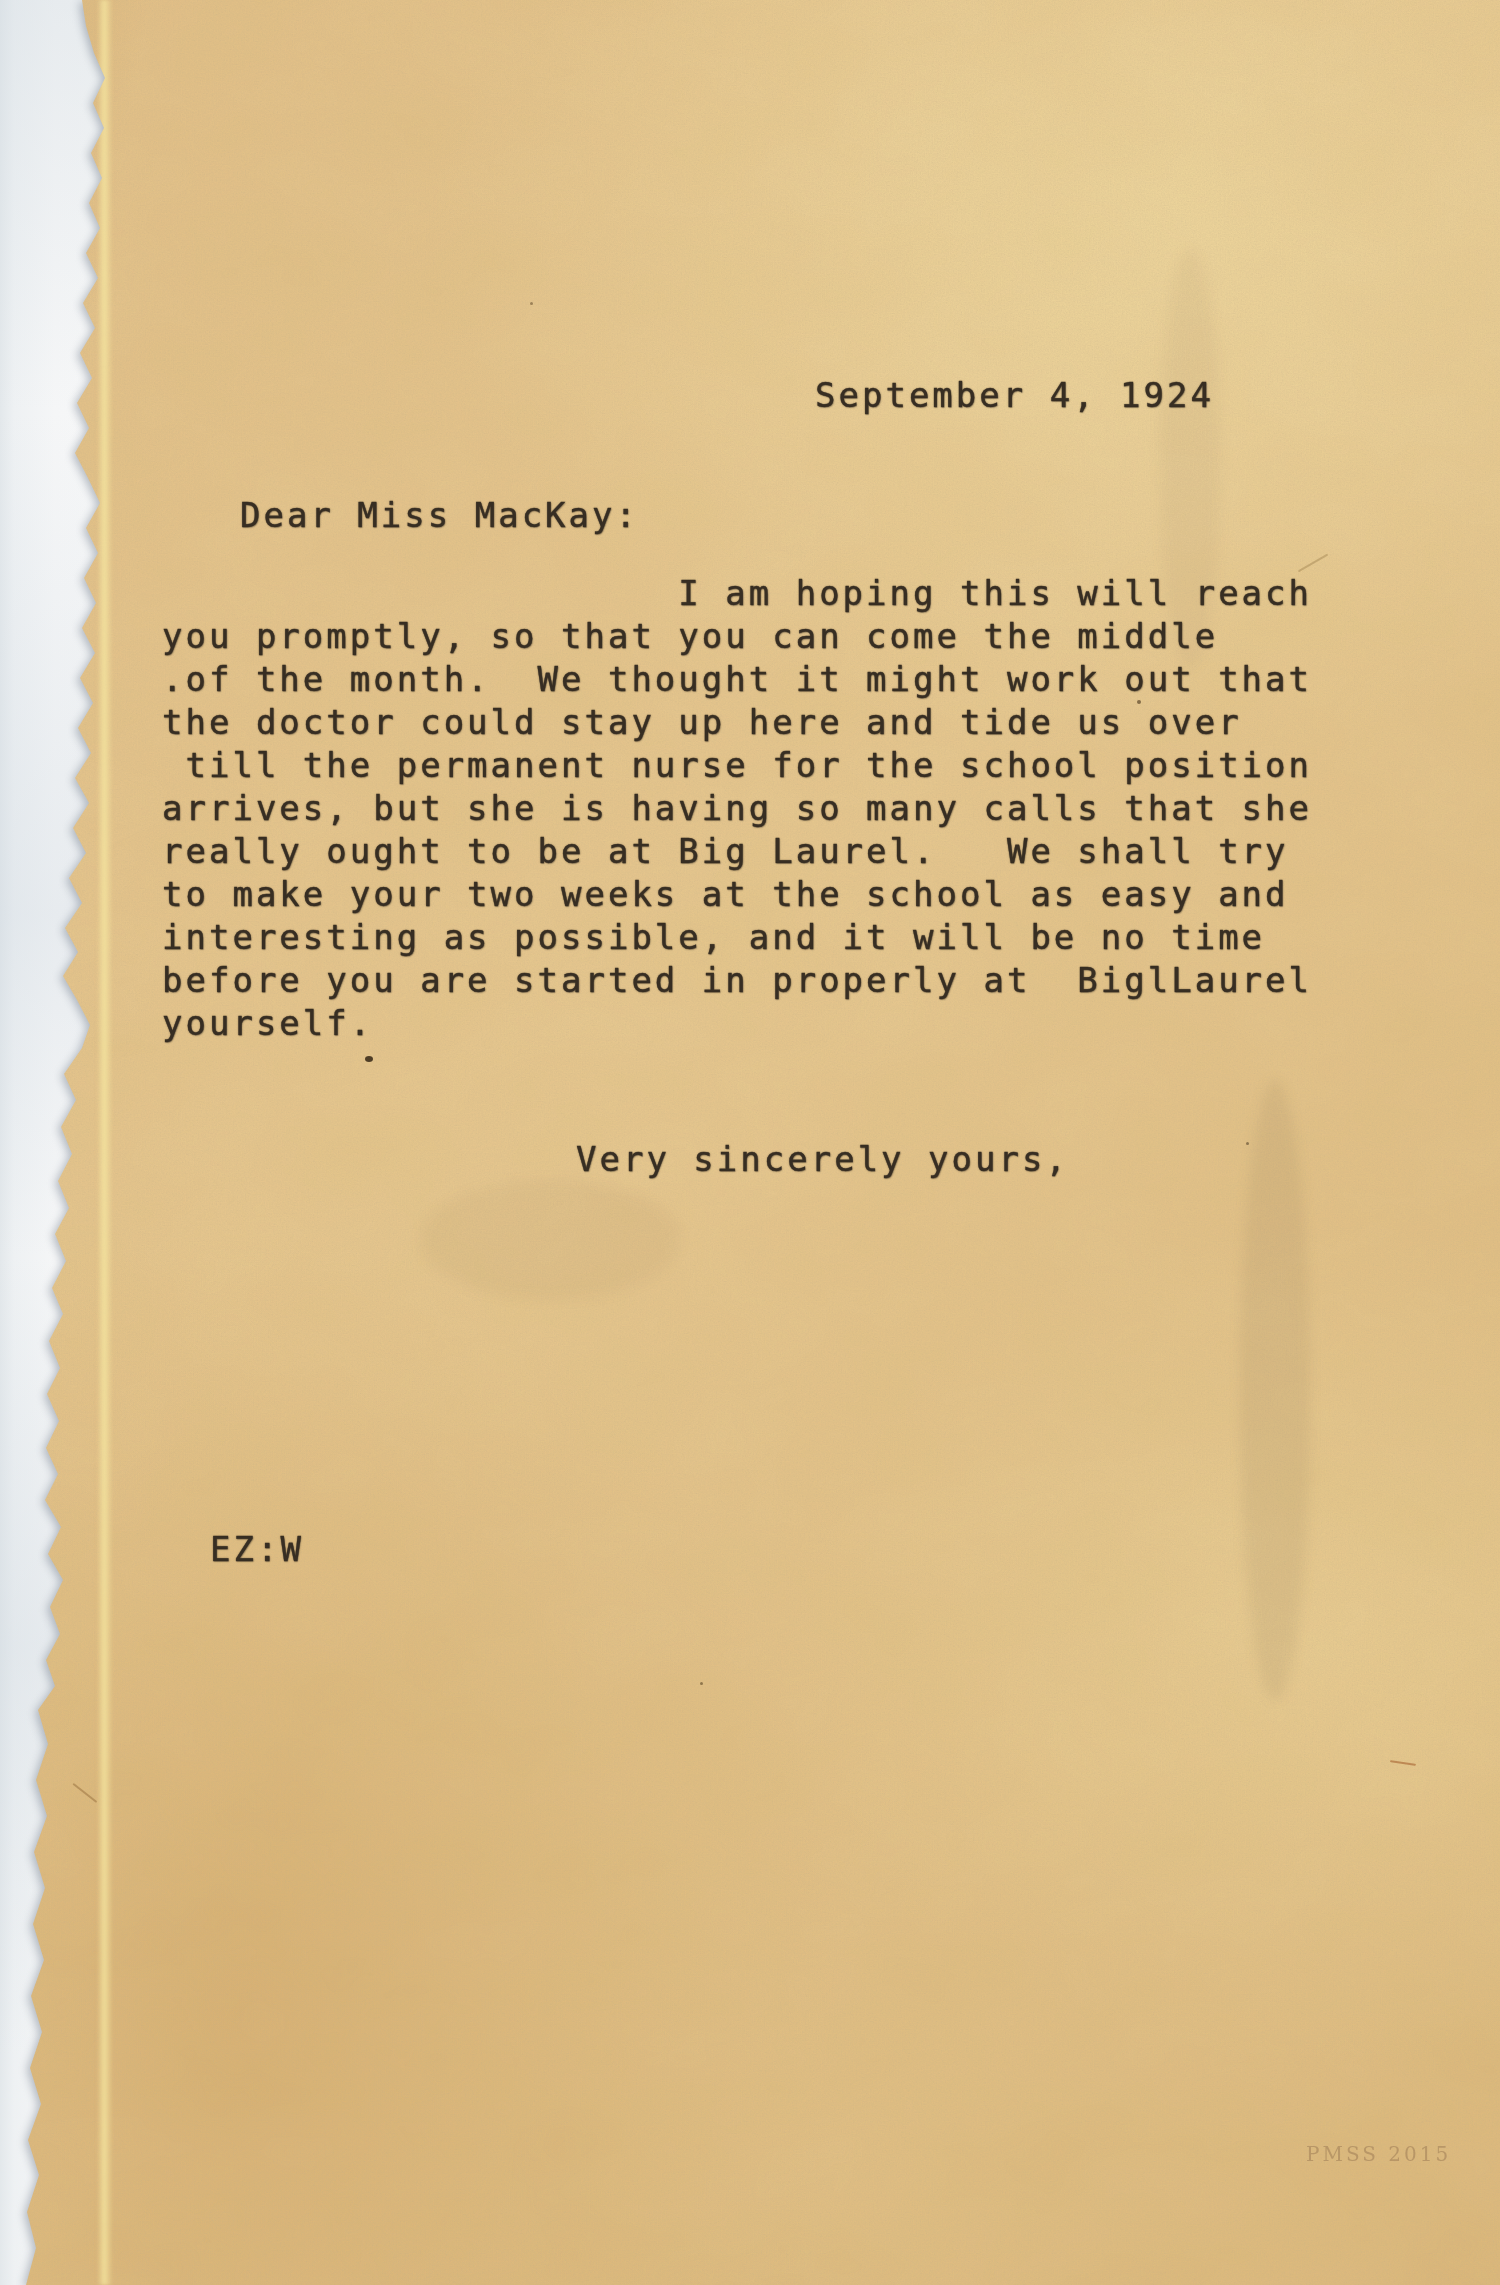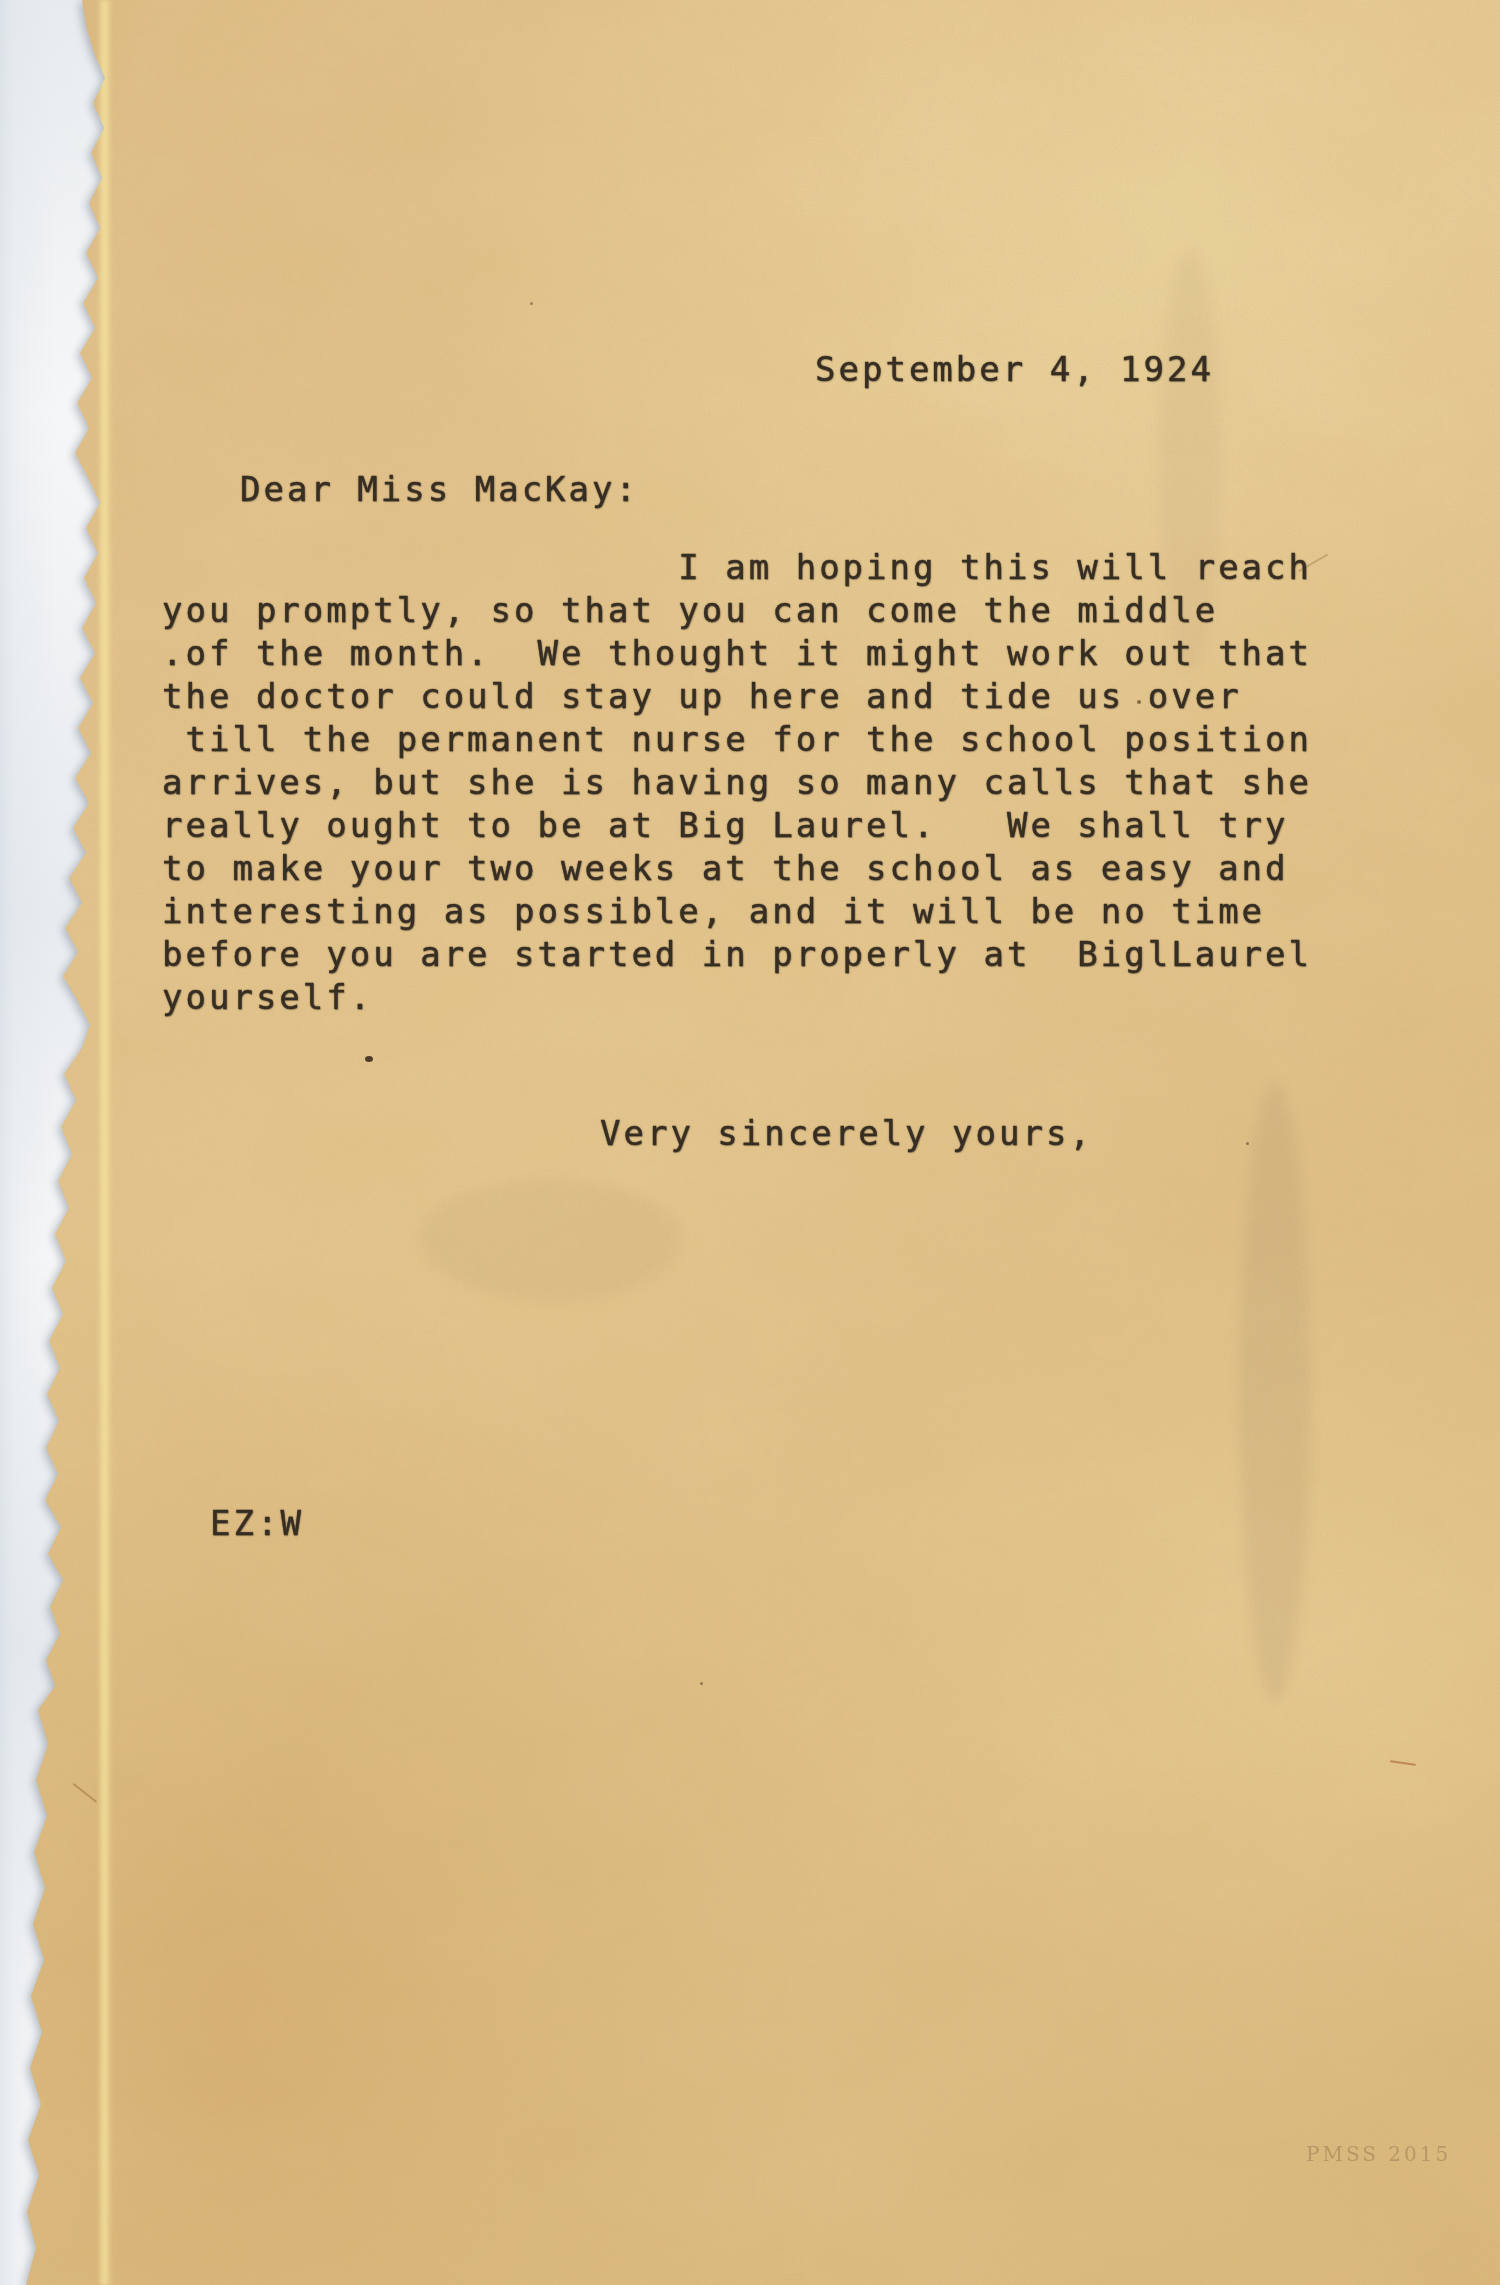--- a/index.html
+++ b/index.html
@@ -72,25 +72,26 @@
 
   .typed {
     position: absolute;
     color: #372e23;
     font-size: 34px;
     line-height: 43px;
     letter-spacing: 3px;
     white-space: pre;
     -webkit-text-stroke: 0.35px rgba(55,45,34,0.8);
     text-shadow: 0 0 1.6px rgba(58,48,36,0.75), 0.7px 0.7px 1.2px rgba(58,48,36,0.35);
+    margin-top: 26px;
   }
   .date       { left: 815px;  top: 348px; }
   .salutation { left: 240px;  top: 468px; }
   .body-text  { left: 162px;  top: 546px; }
-  .closing    { left: 600px;  top: 1112px; }
+  .closing    { left: 576px;  top: 1112px; }
   .address    { left: 210px;  top: 1330px; line-height: 46px; }
   .initials   { left: 210px;  top: 1502px; }
 
   .watermark {
     position: absolute; left: 1306px; top: 2142px;
     font-family: "DejaVu Serif", serif;
     font-size: 20px; letter-spacing: 3px;
     color: rgba(148,116,80,0.48);
     white-space: pre;
   }

